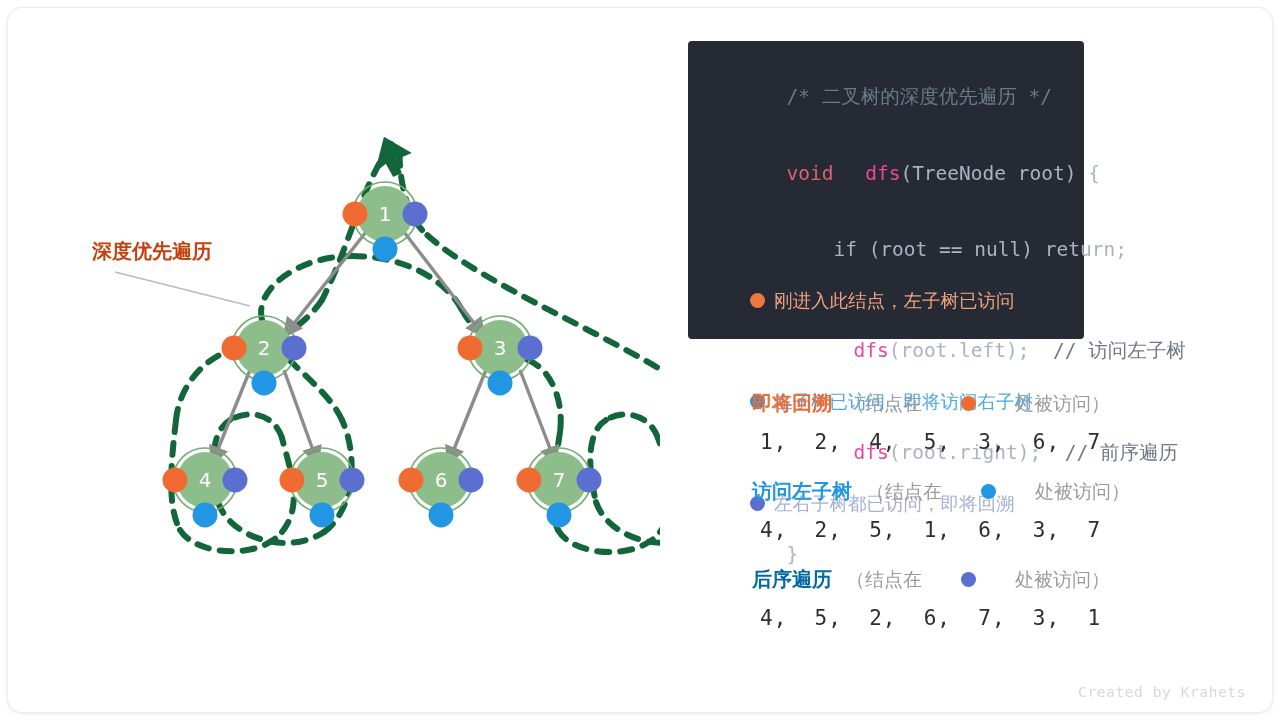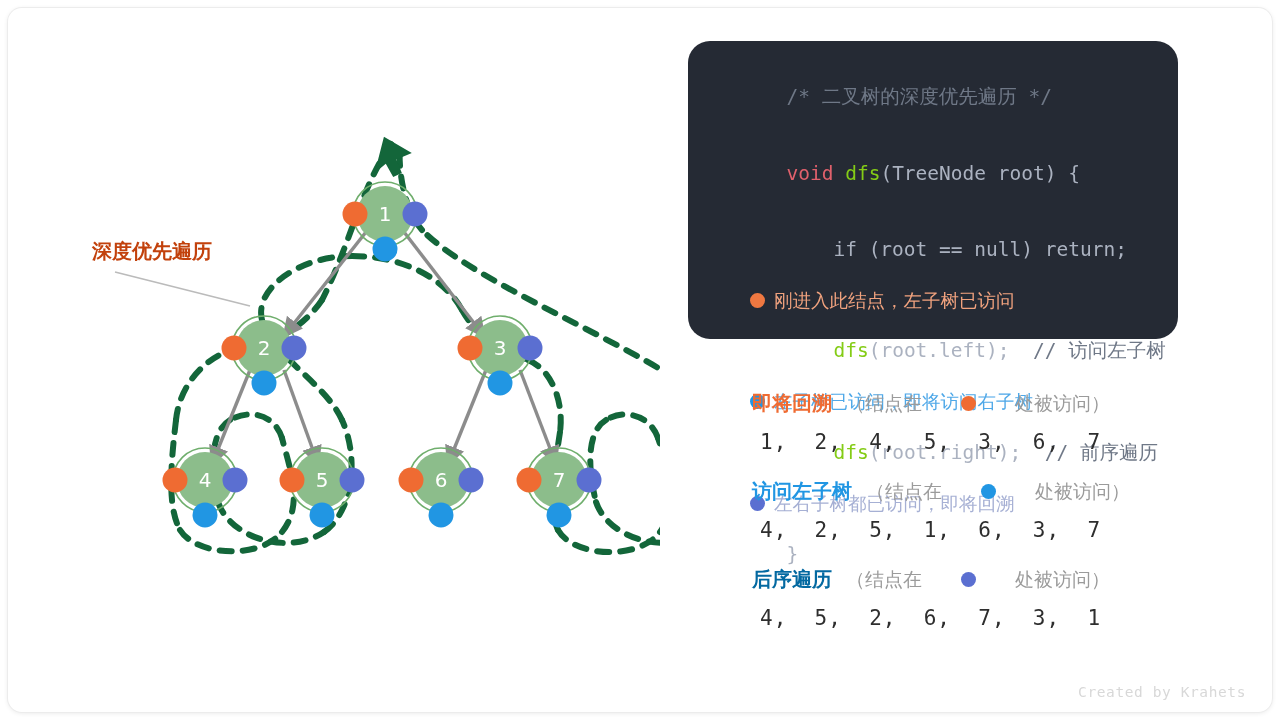--- a/index.html
+++ b/index.html
@@ -17,37 +17,37 @@
     box-shadow:0 0 0 1px #ececec, 0 1px 5px rgba(0,0,0,0.10);
   }
   .stage{position:absolute;left:0;top:0;width:1280px;height:720px;}
 
   
   #tree-svg{position:absolute;left:60px;top:120px;}
 
   
   .code-card{
     position:absolute;left:688px;top:41px;
-    width:490px;height:298px;
+    width:396px;height:298px;
     background:#252a34;
-    border-radius:22px;
+    border-radius:4px;
     box-sizing:border-box;
     padding:18px 24px 32px 28px;
   }
   .code-line{
     font-family:"DejaVu Sans Mono","Liberation Mono",monospace;
     font-size:19.5px;
     line-height:25.4px;
     color:#abb2c0;
     white-space:pre;
     letter-spacing:0px;
   }
   .cmt{color:#6f7887;}
   .kw{color:#e0616c;}
-  .fn{color:#84cc16;}
+  .fn{color:#ec4899;margin-left:20px;}
   .pln{color:#abb2c0;}
   .ann{
     font-family:"DejaVu Sans","Liberation Sans",sans-serif;
     font-size:18.5px;
     line-height:25.4px;
     white-space:pre;
     display:flex;align-items:center;
   }
   .ann .pad{display:inline-block;}
   .dot{

